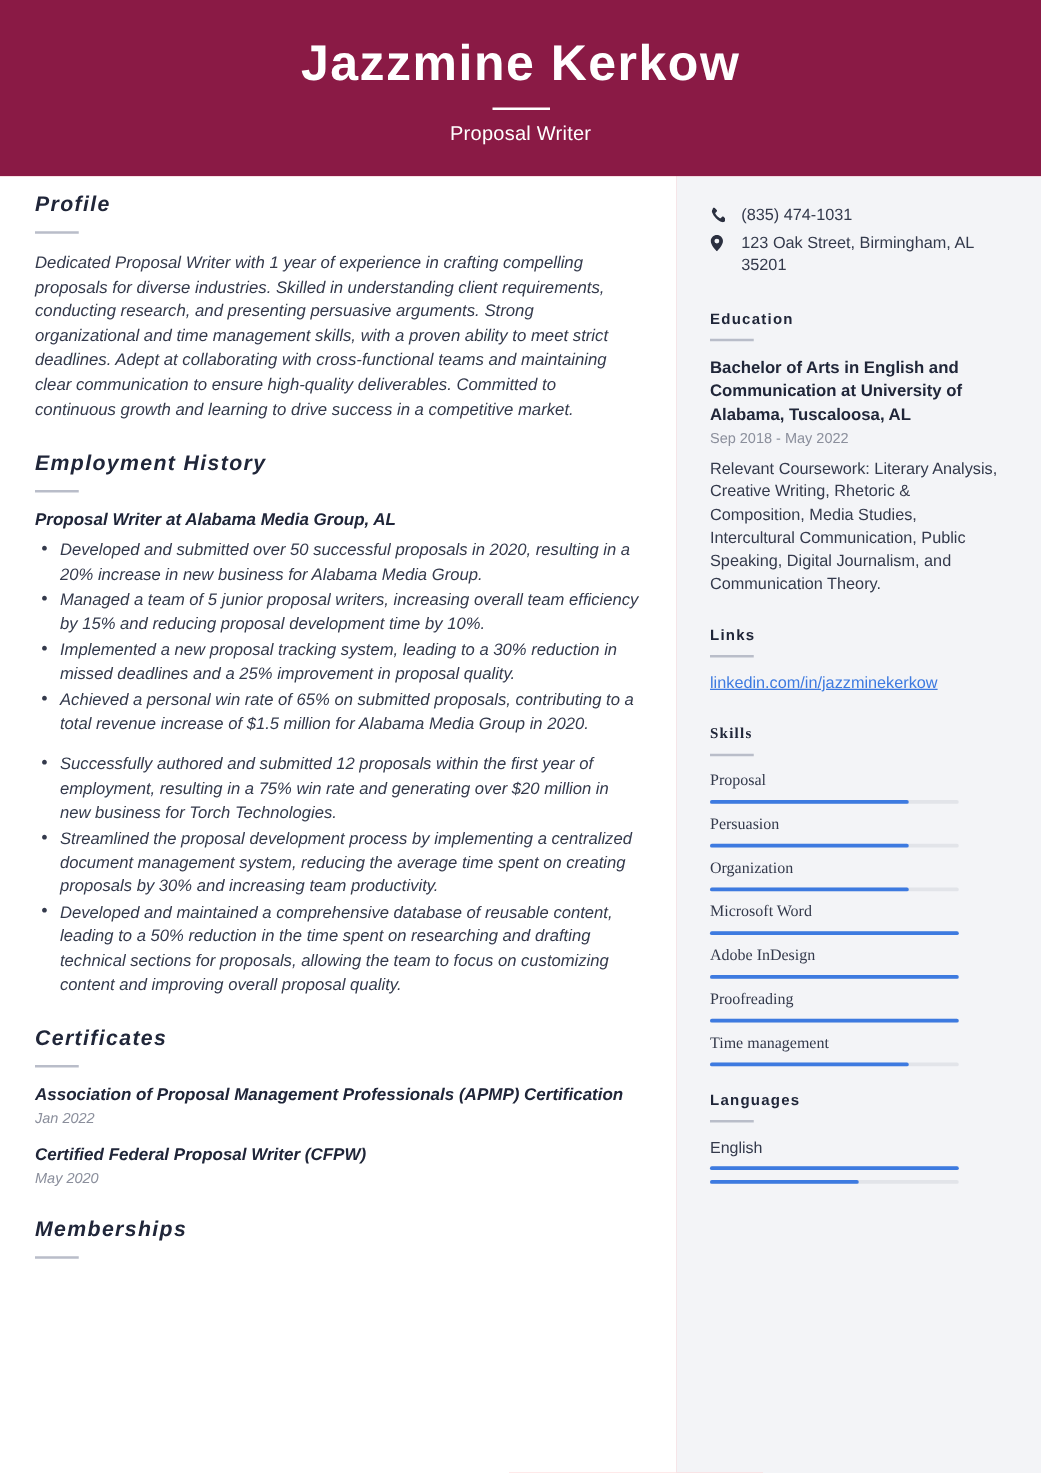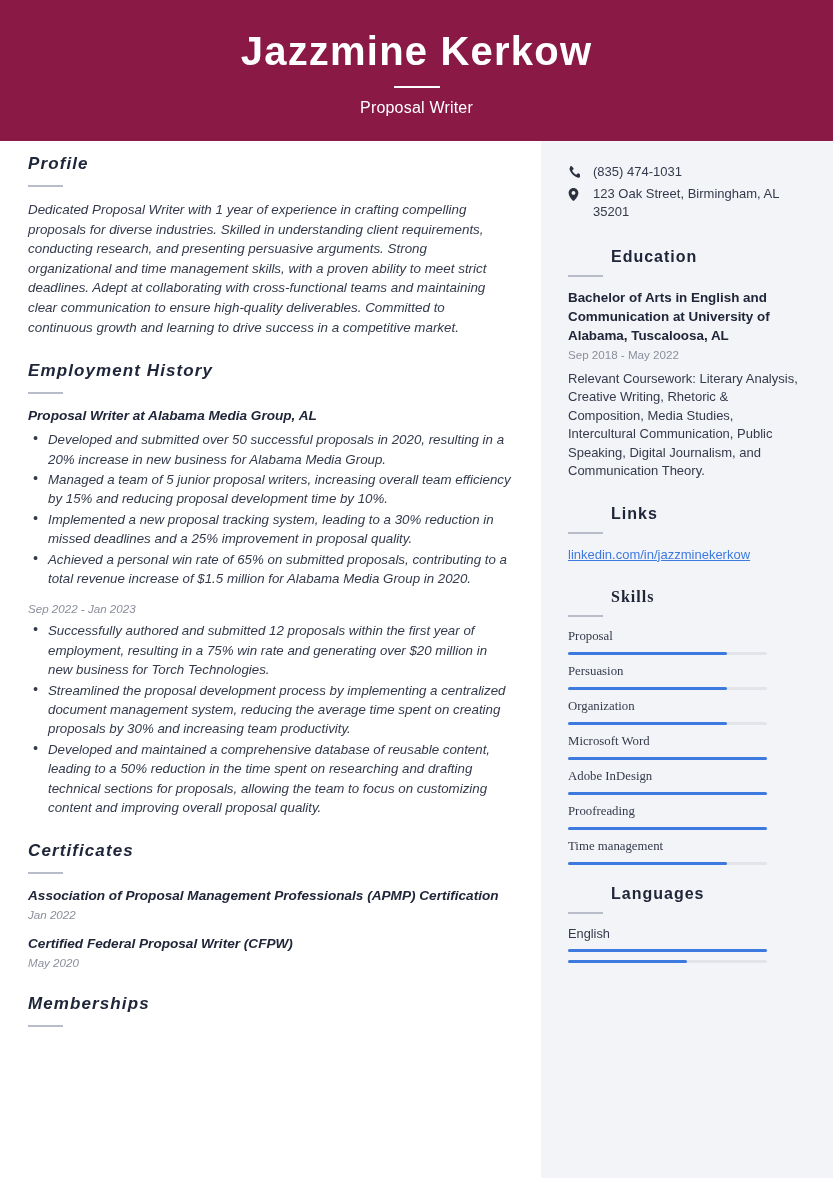--- a/index.html
+++ b/index.html
@@ -60,21 +60,21 @@
     padding: 22px 32px 0 27px;
   }
 
   
   .sec-title {
     font-size: 17px;
     font-weight: 700;
     color: #202639;
     letter-spacing: 1.1px;
   }
-  .sec-title.small { font-size: 16px; letter-spacing: 1px; margin-left: 43px; }
+  .sec-title.small { font-size: 12px; letter-spacing: 1px; }
   .sec-rule {
     width: 35px;
     height: 2px;
     background: #b9bdc9;
     margin: 11px 0 13px 0;
   }
   .sec-rule.tight { margin: 9px 0 11px 0; }
 
   .section { margin-bottom: 24px; }
 
@@ -229,21 +229,20 @@
           <div class="entry-title">Proposal Writer at Alabama Media Group, AL</div>
           <ul class="bullets">
             <li>Developed and submitted over 50 successful proposals in 2020, resulting in a 20% increase in new business for Alabama Media Group.</li>
             <li>Managed a team of 5 junior proposal writers, increasing overall team efficiency by 15% and reducing proposal development time by 10%.</li>
             <li>Implemented a new proposal tracking system, leading to a 30% reduction in missed deadlines and a 25% improvement in proposal quality.</li>
             <li>Achieved a personal win rate of 65% on submitted proposals, contributing to a total revenue increase of $1.5 million for Alabama Media Group in 2020.</li>
           </ul>
         </div>
 
         <div class="entry">
-          <div class="entry-date">Sep 2022 - Jan 2023</div>
           <ul class="bullets">
             <li>Successfully authored and submitted 12 proposals within the first year of employment, resulting in a 75% win rate and generating over $20 million in new business for Torch Technologies.</li>
             <li>Streamlined the proposal development process by implementing a centralized document management system, reducing the average time spent on creating proposals by 30% and increasing team productivity.</li>
             <li>Developed and maintained a comprehensive database of reusable content, leading to a 50% reduction in the time spent on researching and drafting technical sections for proposals, allowing the team to focus on customizing content and improving overall proposal quality.</li>
           </ul>
         </div>
       </div>
 
       <div class="section">
         <div class="sec-title">Certificates</div>

